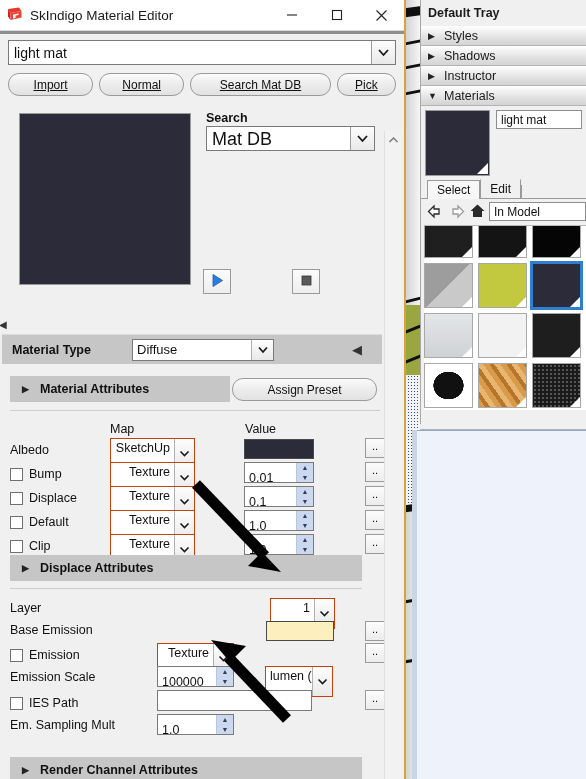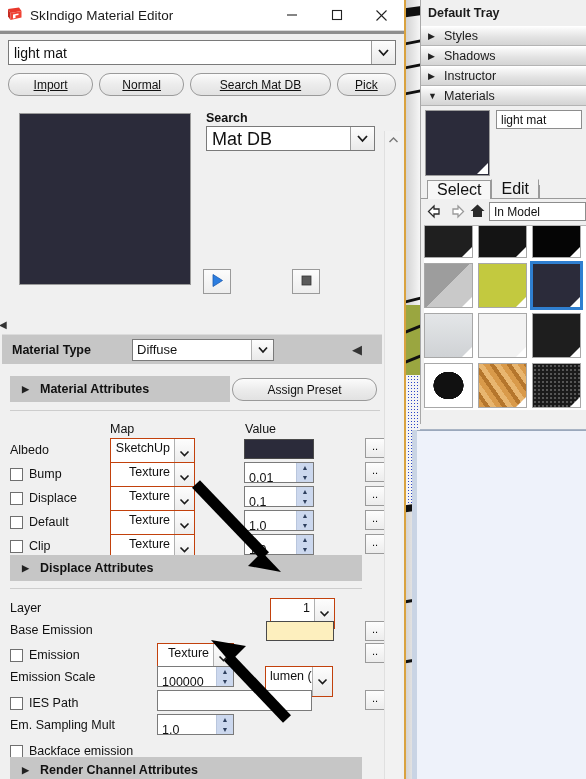--- a/index.html
+++ b/index.html
@@ -87,21 +87,21 @@
     flex: 1; height: 19px; background: #ffffff;
     border: 1px solid #8d8d8d; padding: 1px 4px; line-height: 16px;
     font-size: 12px; color: #111;
   }
 
   .tray-tabs {
     height: 21px; padding-left: 6px; display: flex; align-items: flex-end;
     border-bottom: 1px solid #9a9a9a; background: #f0f0f0;
   }
   .tab {
-    height: 19px; line-height: 18px; padding: 0 9px; font-size: 16px;
+    height: 19px; line-height: 18px; padding: 0 9px; font-size: 12px;
     color: #111; border: 1px solid transparent; border-bottom: none;
     cursor: default;
   }
   .tab.active { background: #f7f7f7; border-color: #9a9a9a; position: relative; top: 1px; }
   .tab.inactive { border-left: 1px solid #9a9a9a; border-right: 1px solid #9a9a9a; background: #f0f0f0; }
   .tab-filler { flex: 1; border-left: 1px solid #9a9a9a; height: 13px; }
 
   .tray-nav {
     height: 24px; display: flex; align-items: center; gap: 2px; padding: 2px 0 2px 5px;
     background: #f0f0f0;
@@ -644,24 +644,20 @@
 
       <div class="col-lbl" style="left:10px;top:684px;">Em. Sampling Mult</div>
       <div class="spin" style="left:157px;top:680px;width:77px;">
         <div class="spin-txt">1.0</div>
         <div class="spin-btns">
           <div class="spin-b">▲</div>
           <div class="spin-b">▼</div>
         </div>
       </div>
 
-      <div class="attr-row" style="top:706px;">
-        <span class="chk"></span>
-        <span class="attr-name">Backface emission</span>
-      </div>
 
       <div class="sec-header" style="left:10px;top:723px;width:352px;">
         <span class="tri">▶</span>
         <span>Render Channel Attributes</span>
       </div>
 
       <div class="scrollbar">
         <div class="sb-up">
           <svg width="11" height="8" viewBox="0 0 11 8">
                   <path d="M1.5 6 L5.5 2 L9.5 6" fill="none" stroke="#777" stroke-width="1.4"></path>

